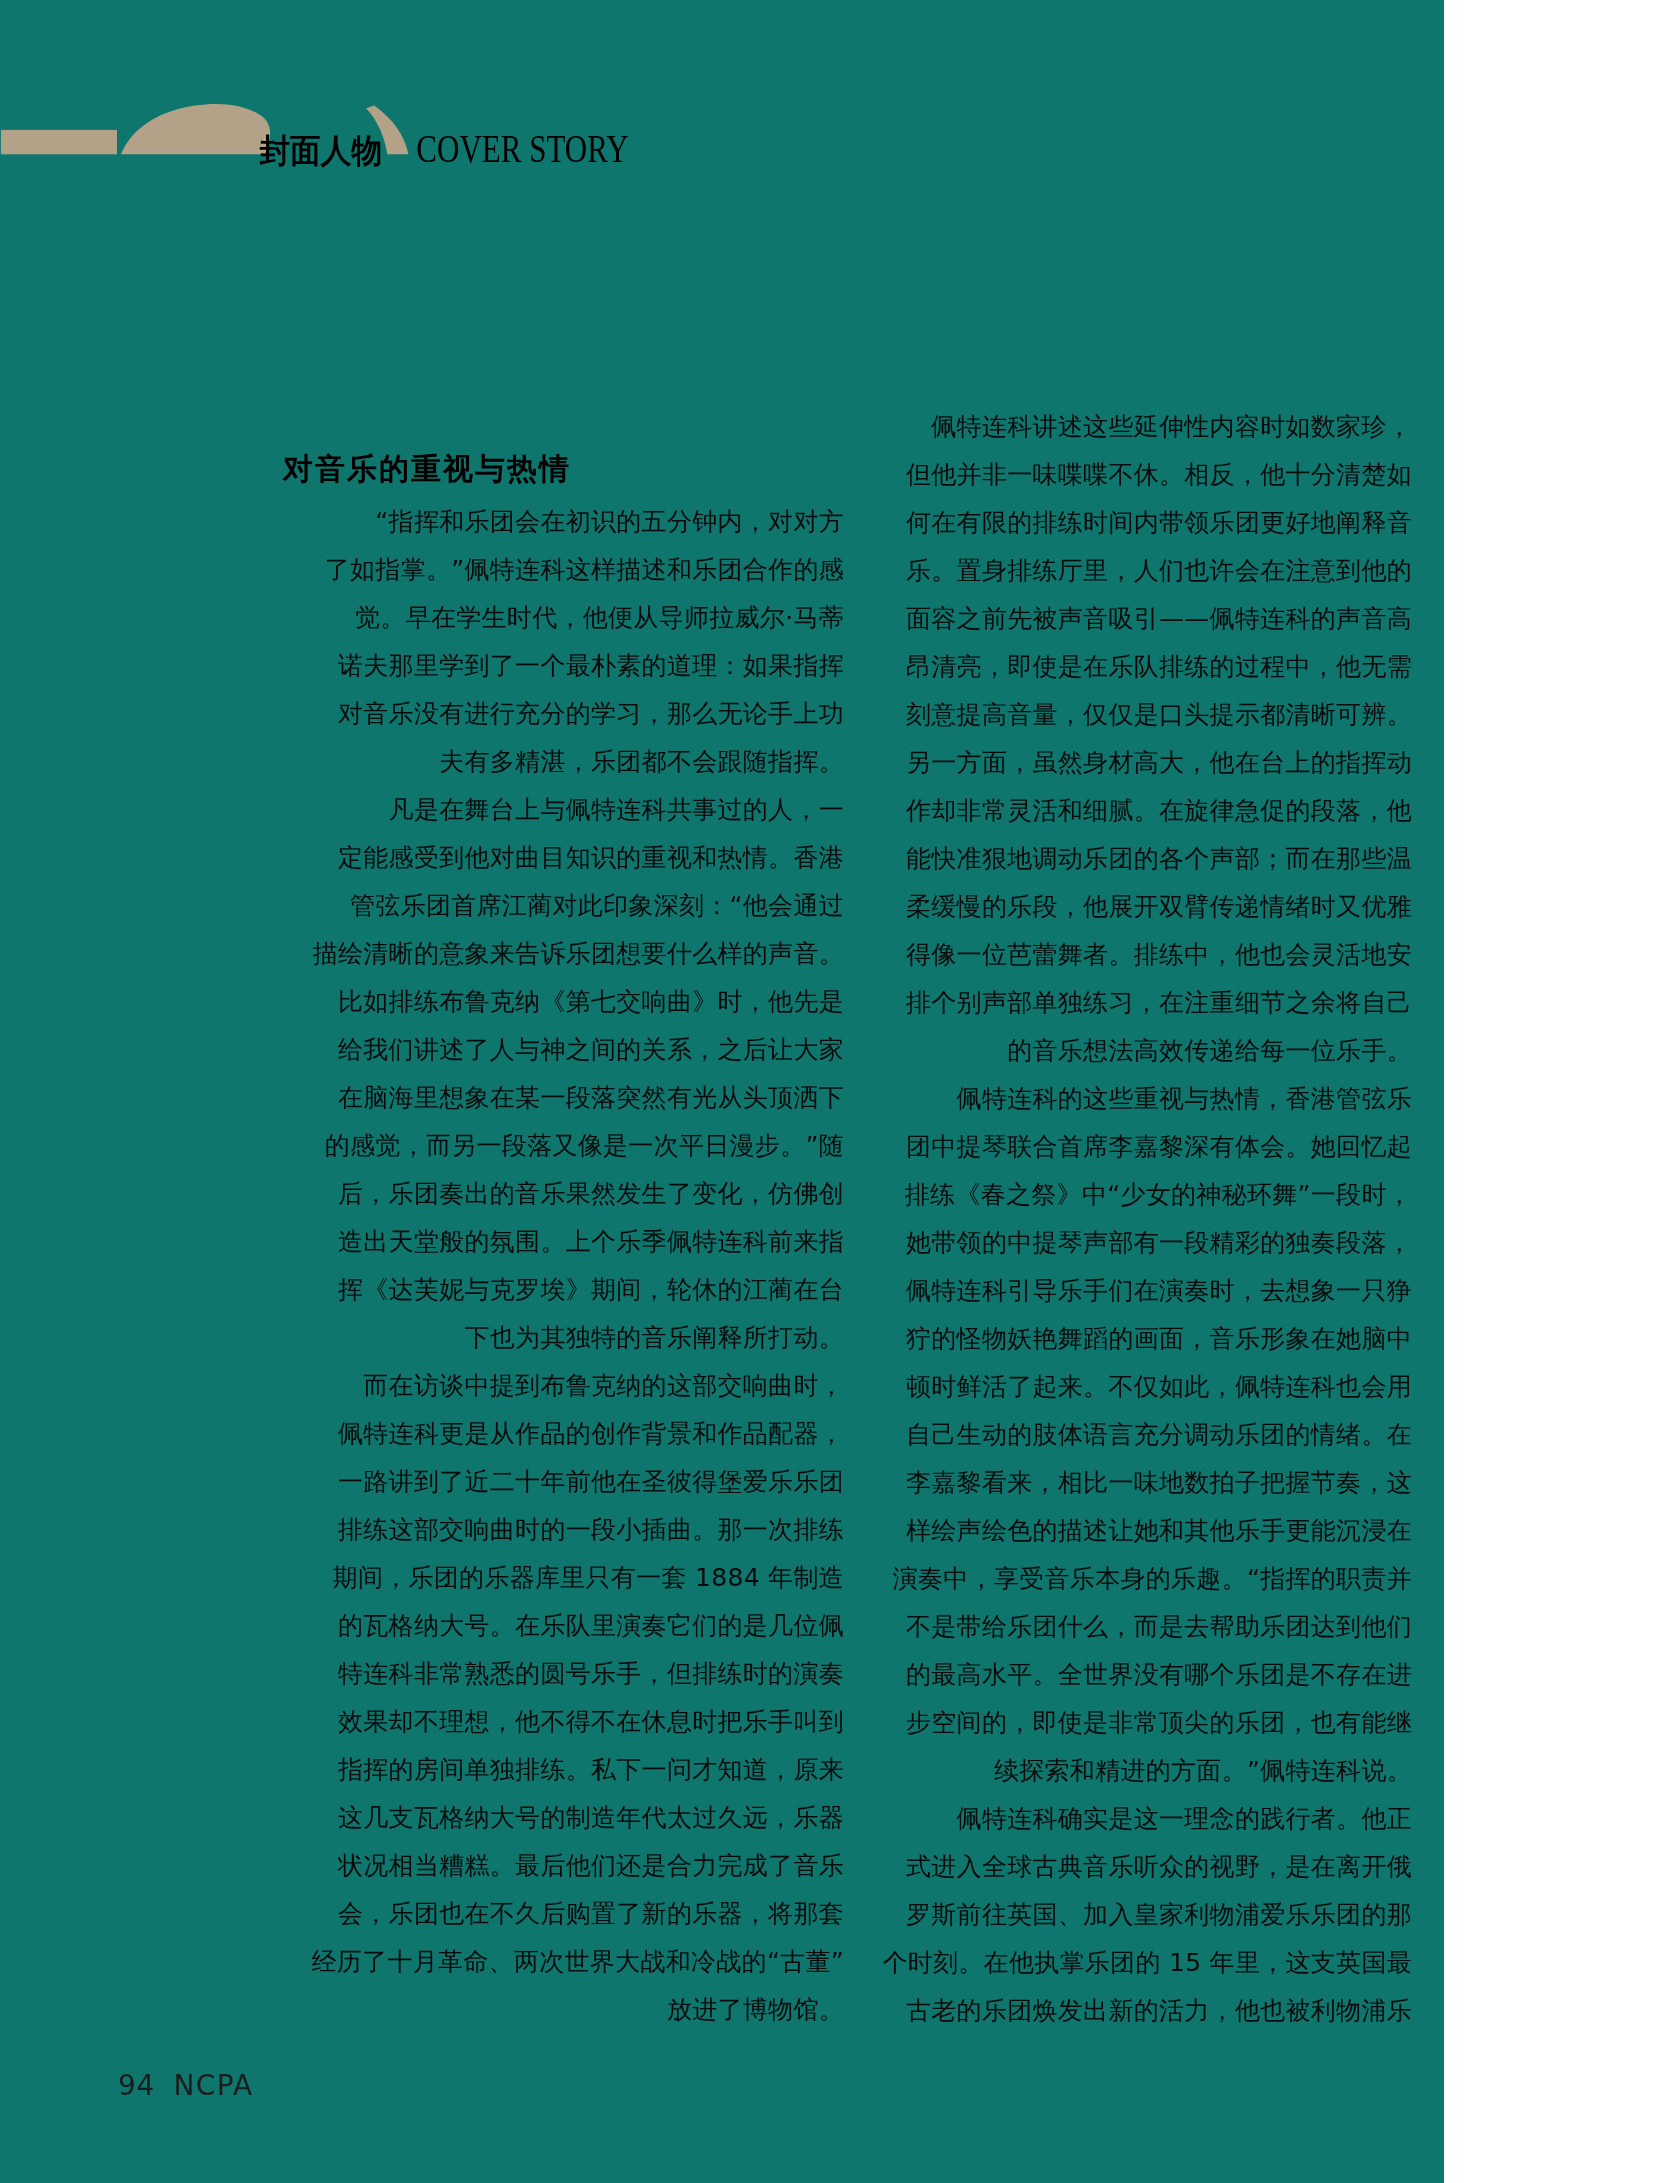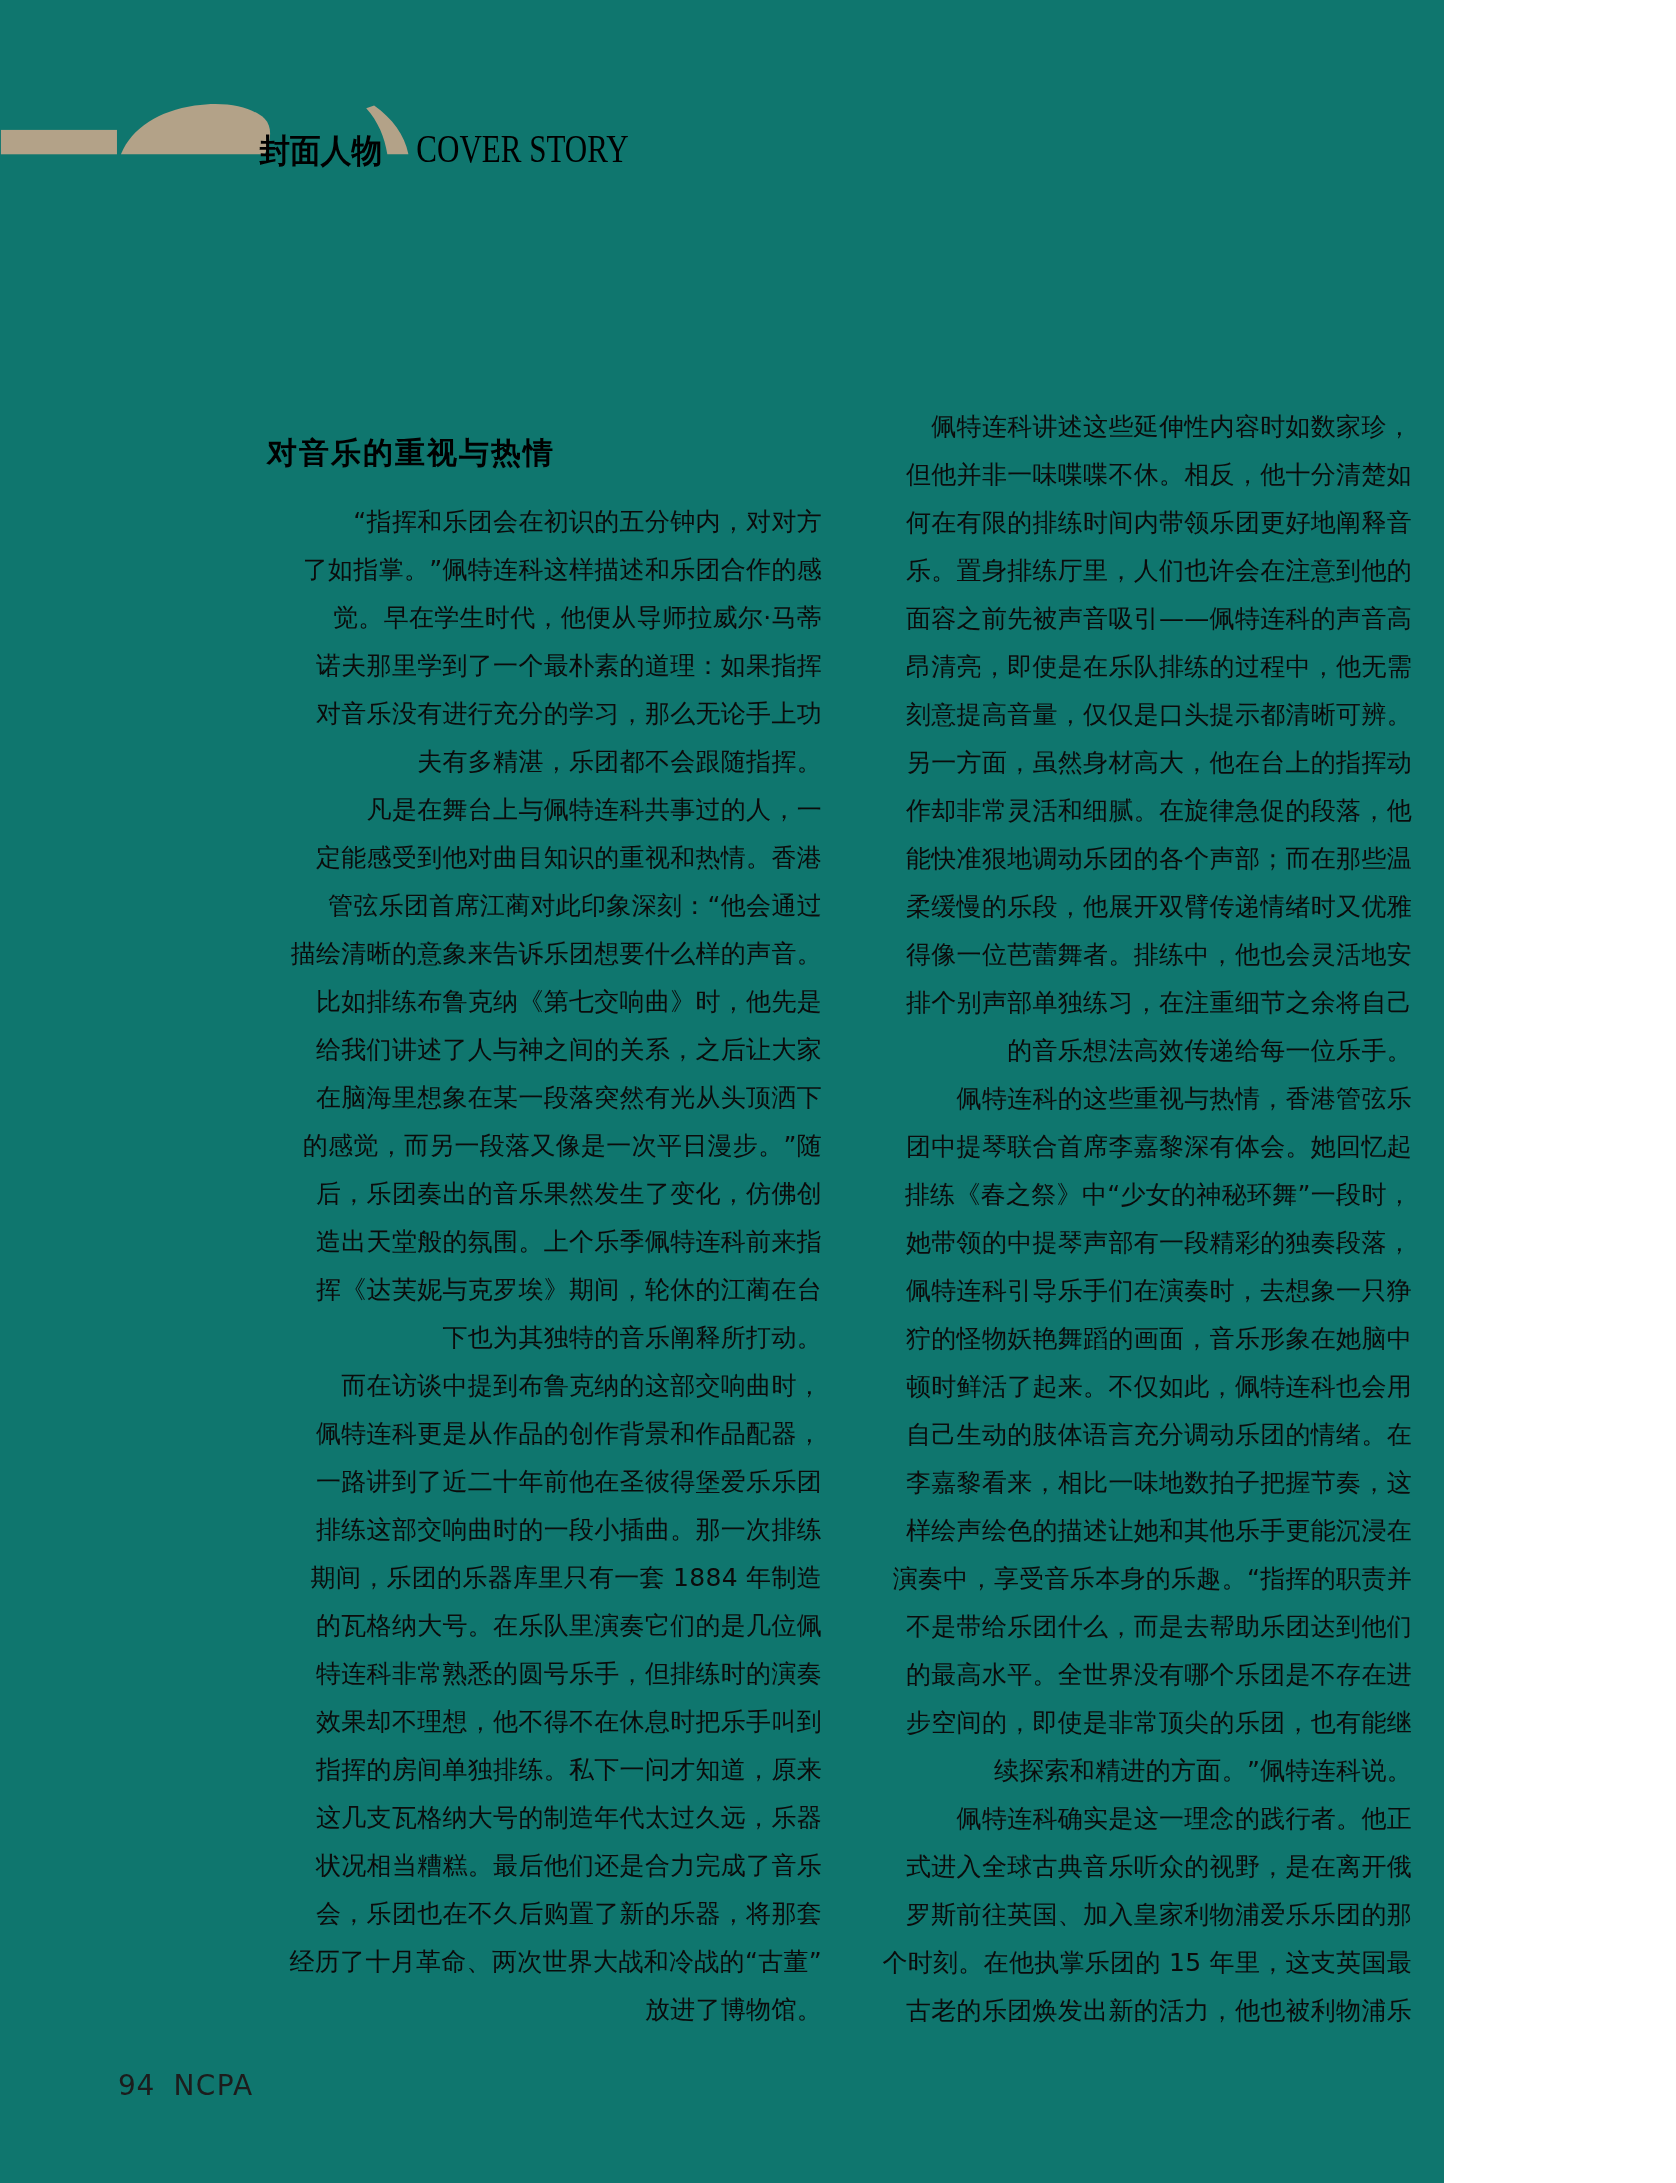--- a/index.html
+++ b/index.html
@@ -24,33 +24,33 @@
     fill:#000000;
   }
   .article-heading {
     position:absolute;
     left:267px;
     top:433px;
     font-size:30px;
     font-weight:bold;
     letter-spacing:2px;
     color:#000000;
-    margin:0;
+    margin:16px;
   }
   .body-text {
     position:absolute;
     width:562px;
     font-size:25px;
     line-height:48px;
     letter-spacing:0.3px;
     color:#0b0b0b;
     white-space:pre-line;
     text-align:right;
   }
-  .left-text  { left:260px;  top:498px; }
+  .left-text  { left:282px;  top:498px; }
   .right-text { left:850px; top:403px; }
   .page-footer {
     position:absolute;
     left:118px;
     top:2069px;
     font-size:28px;
     color:#1c1c1c;
     letter-spacing:0.7px;
   }
   .page-footer .brand { margin-left:18.5px; letter-spacing:1.3px;text-align:right; }

